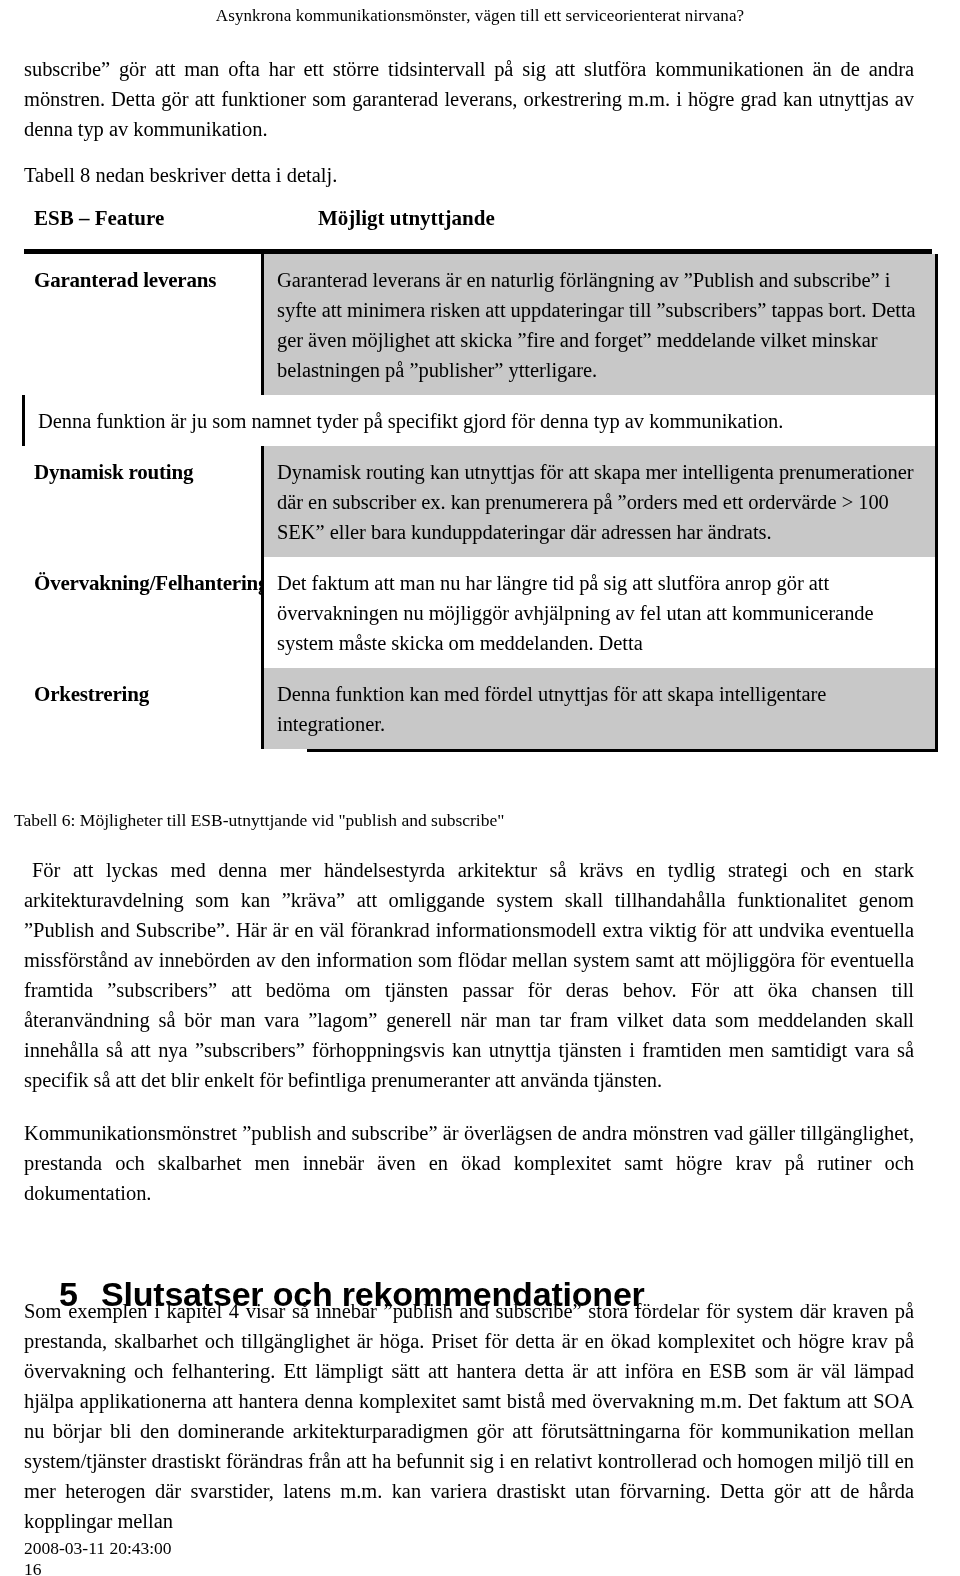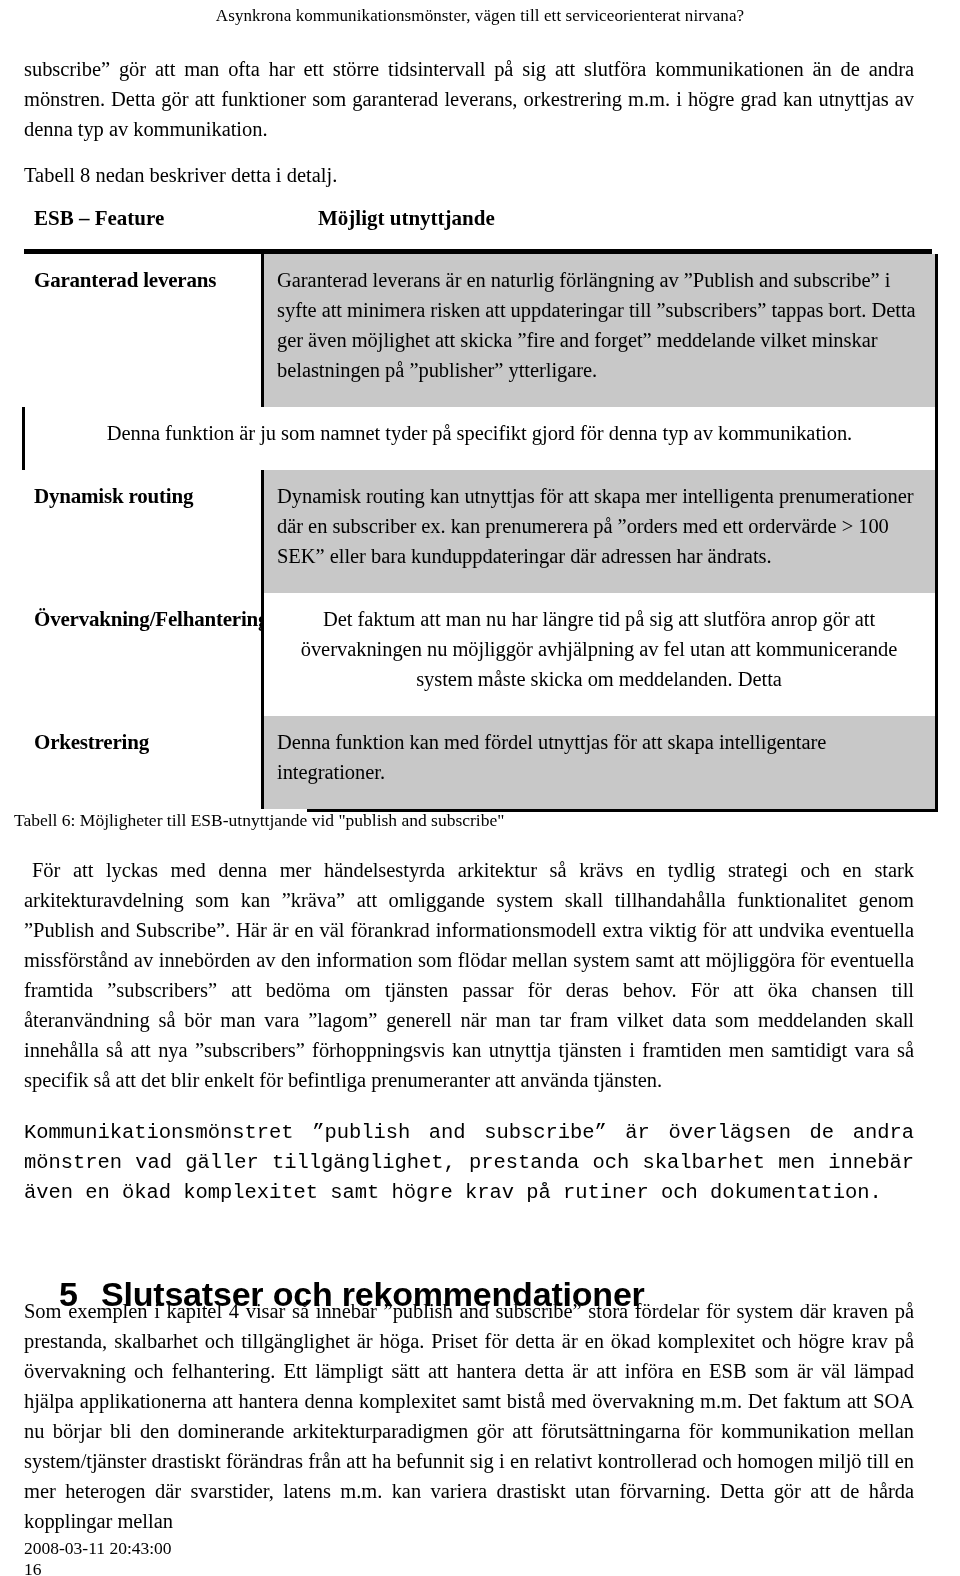--- a/index.html
+++ b/index.html
@@ -112,28 +112,28 @@
     line-height: 28px;
     background: #ffffff;
     letter-spacing: -0.2px;
   }
 
   .cell-desc {
     flex: 1;
     box-sizing: border-box;
     border-left: 3px solid #000000;
     border-right: 3px solid #000000;
-    padding: 11px 14px 22px 13px;
+    padding: 11px 14px 10px 13px;
     font-size: 20.5px;
     line-height: 30px;
     letter-spacing: -0.05px;
   }
 
   .shaded .cell-desc { background: #c8c8c8; }
-  .plain  .cell-desc { background: #ffffff; text-align: center; }
+  .plain  .cell-desc { background: #ffffff; }
 
   .table-bottomline {
     margin-left: 285px;
     width: 631px;
     height: 3px;
     background: #000000;
     box-sizing: border-box;
   }
 
   .table-caption {
@@ -150,21 +150,20 @@
     left: 24px;
     top: 855px;
     width: 890px;
     text-indent: 8px;
   }
   .para-b {
     position: absolute;
     left: 24px;
     top: 1118px;
     width: 890px;
-    font-family: Liberation Mono, monospace;
   }
 
   
   .section-heading {
     position: absolute;
     left: 22px;
     top: 1236px;
     font-family: "Liberation Sans", "DejaVu Sans", sans-serif;
     font-weight: bold;
     font-size: 34px;

